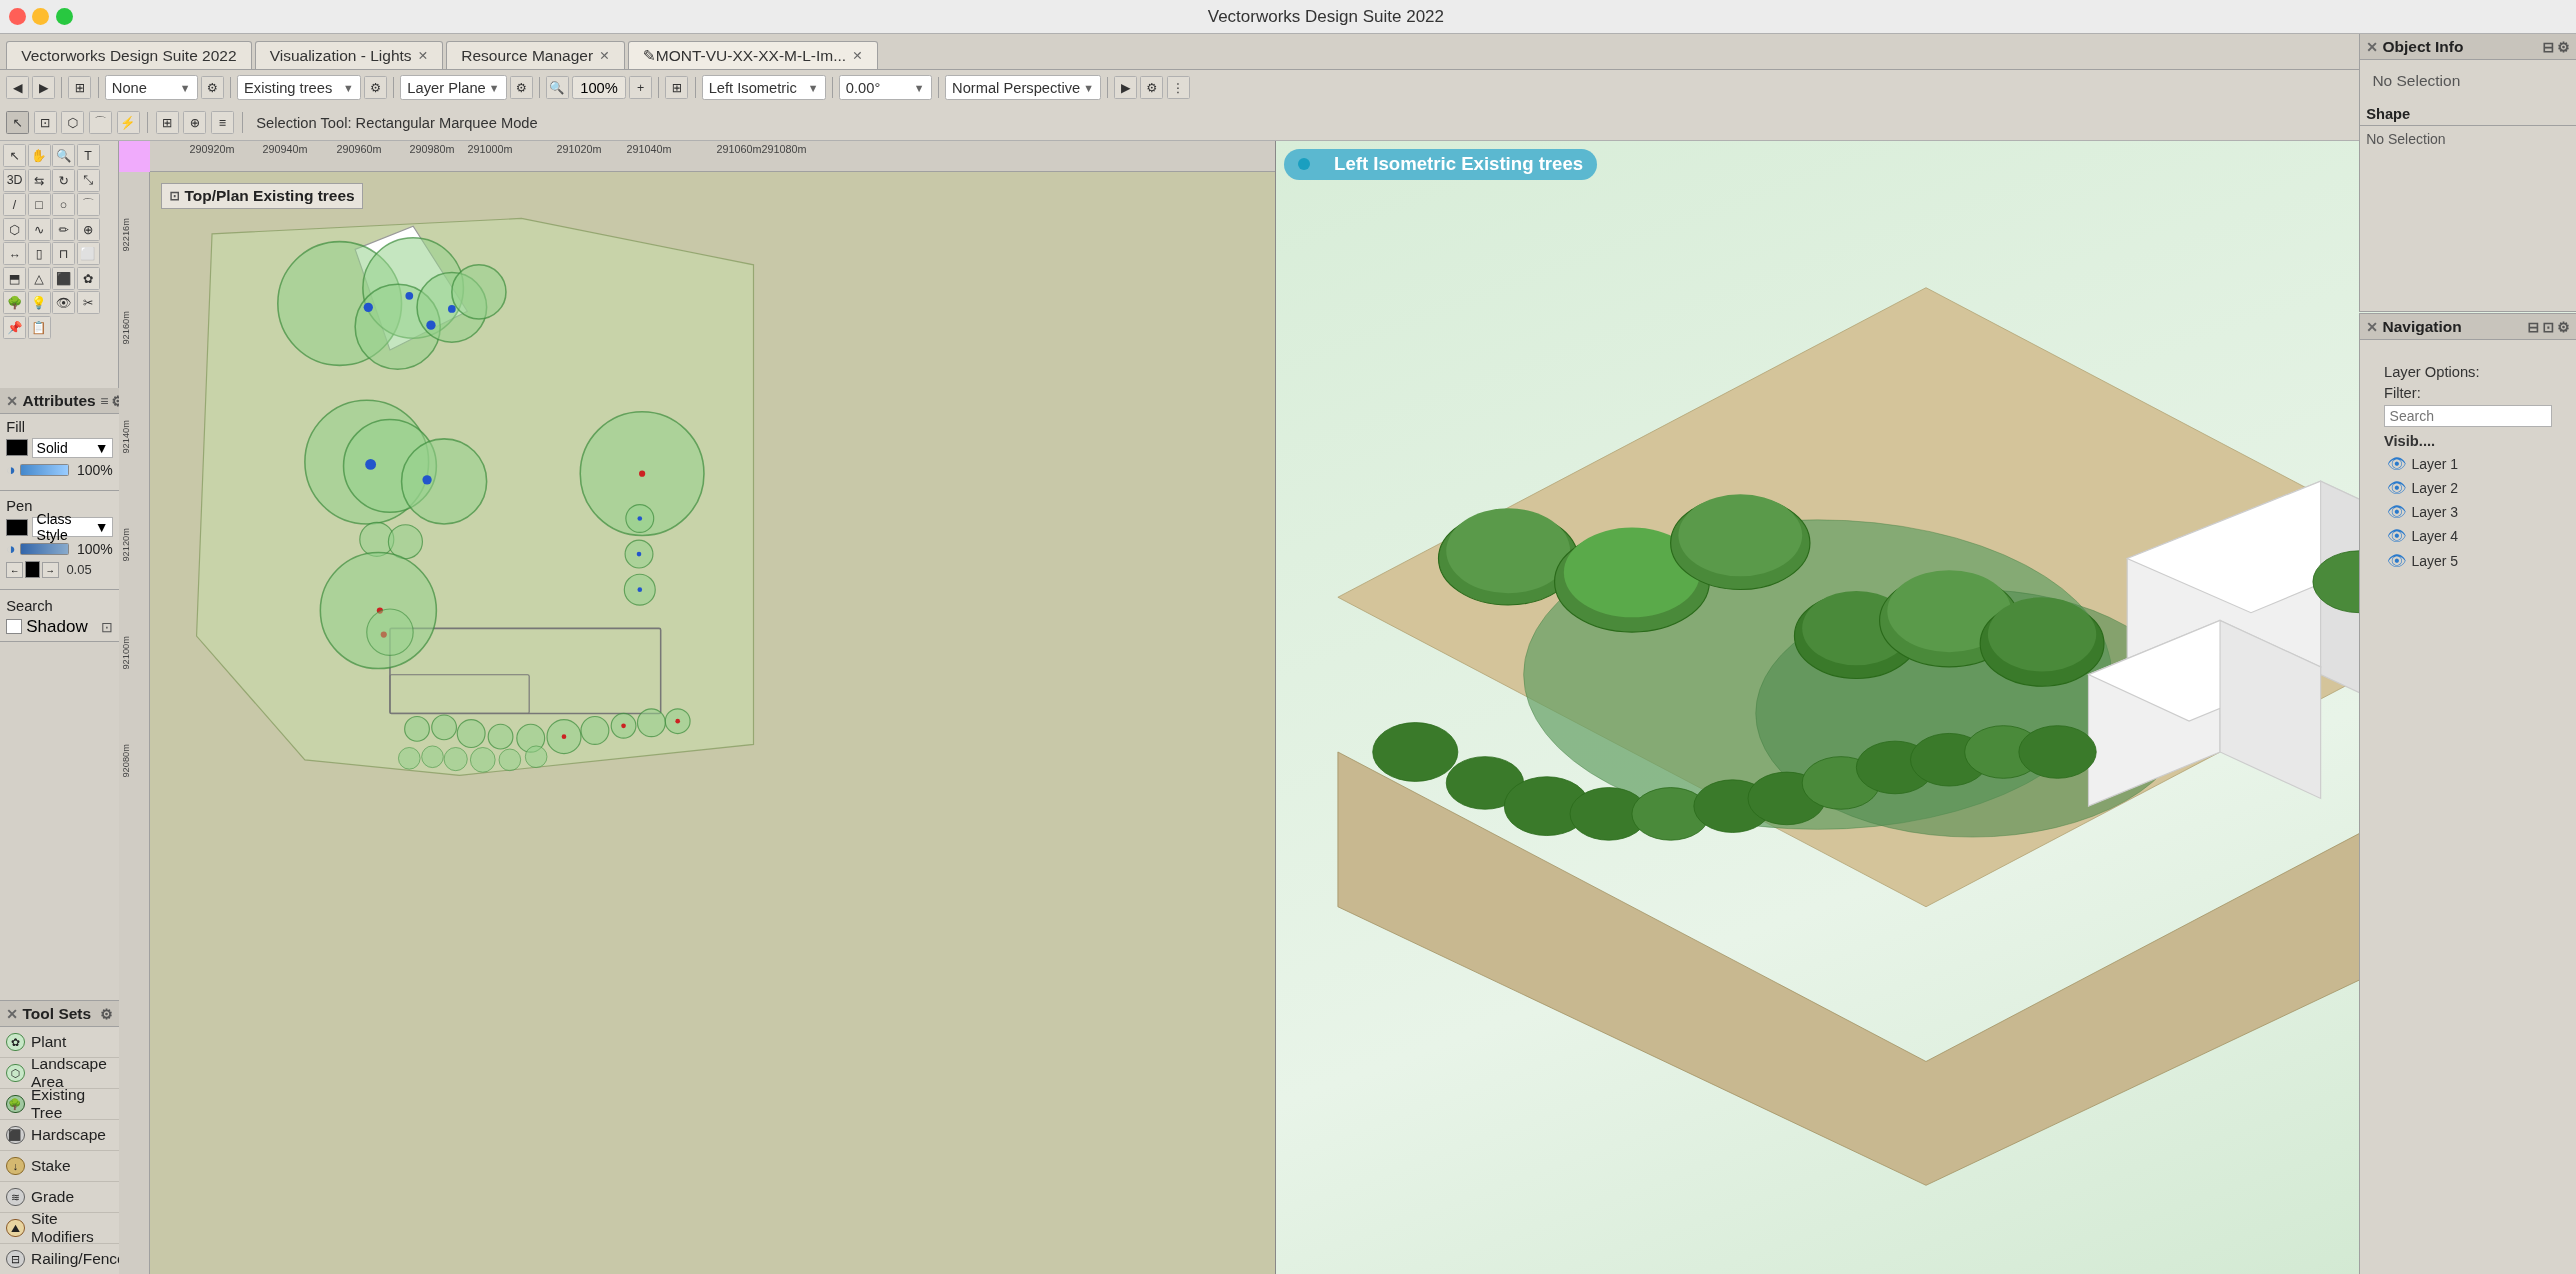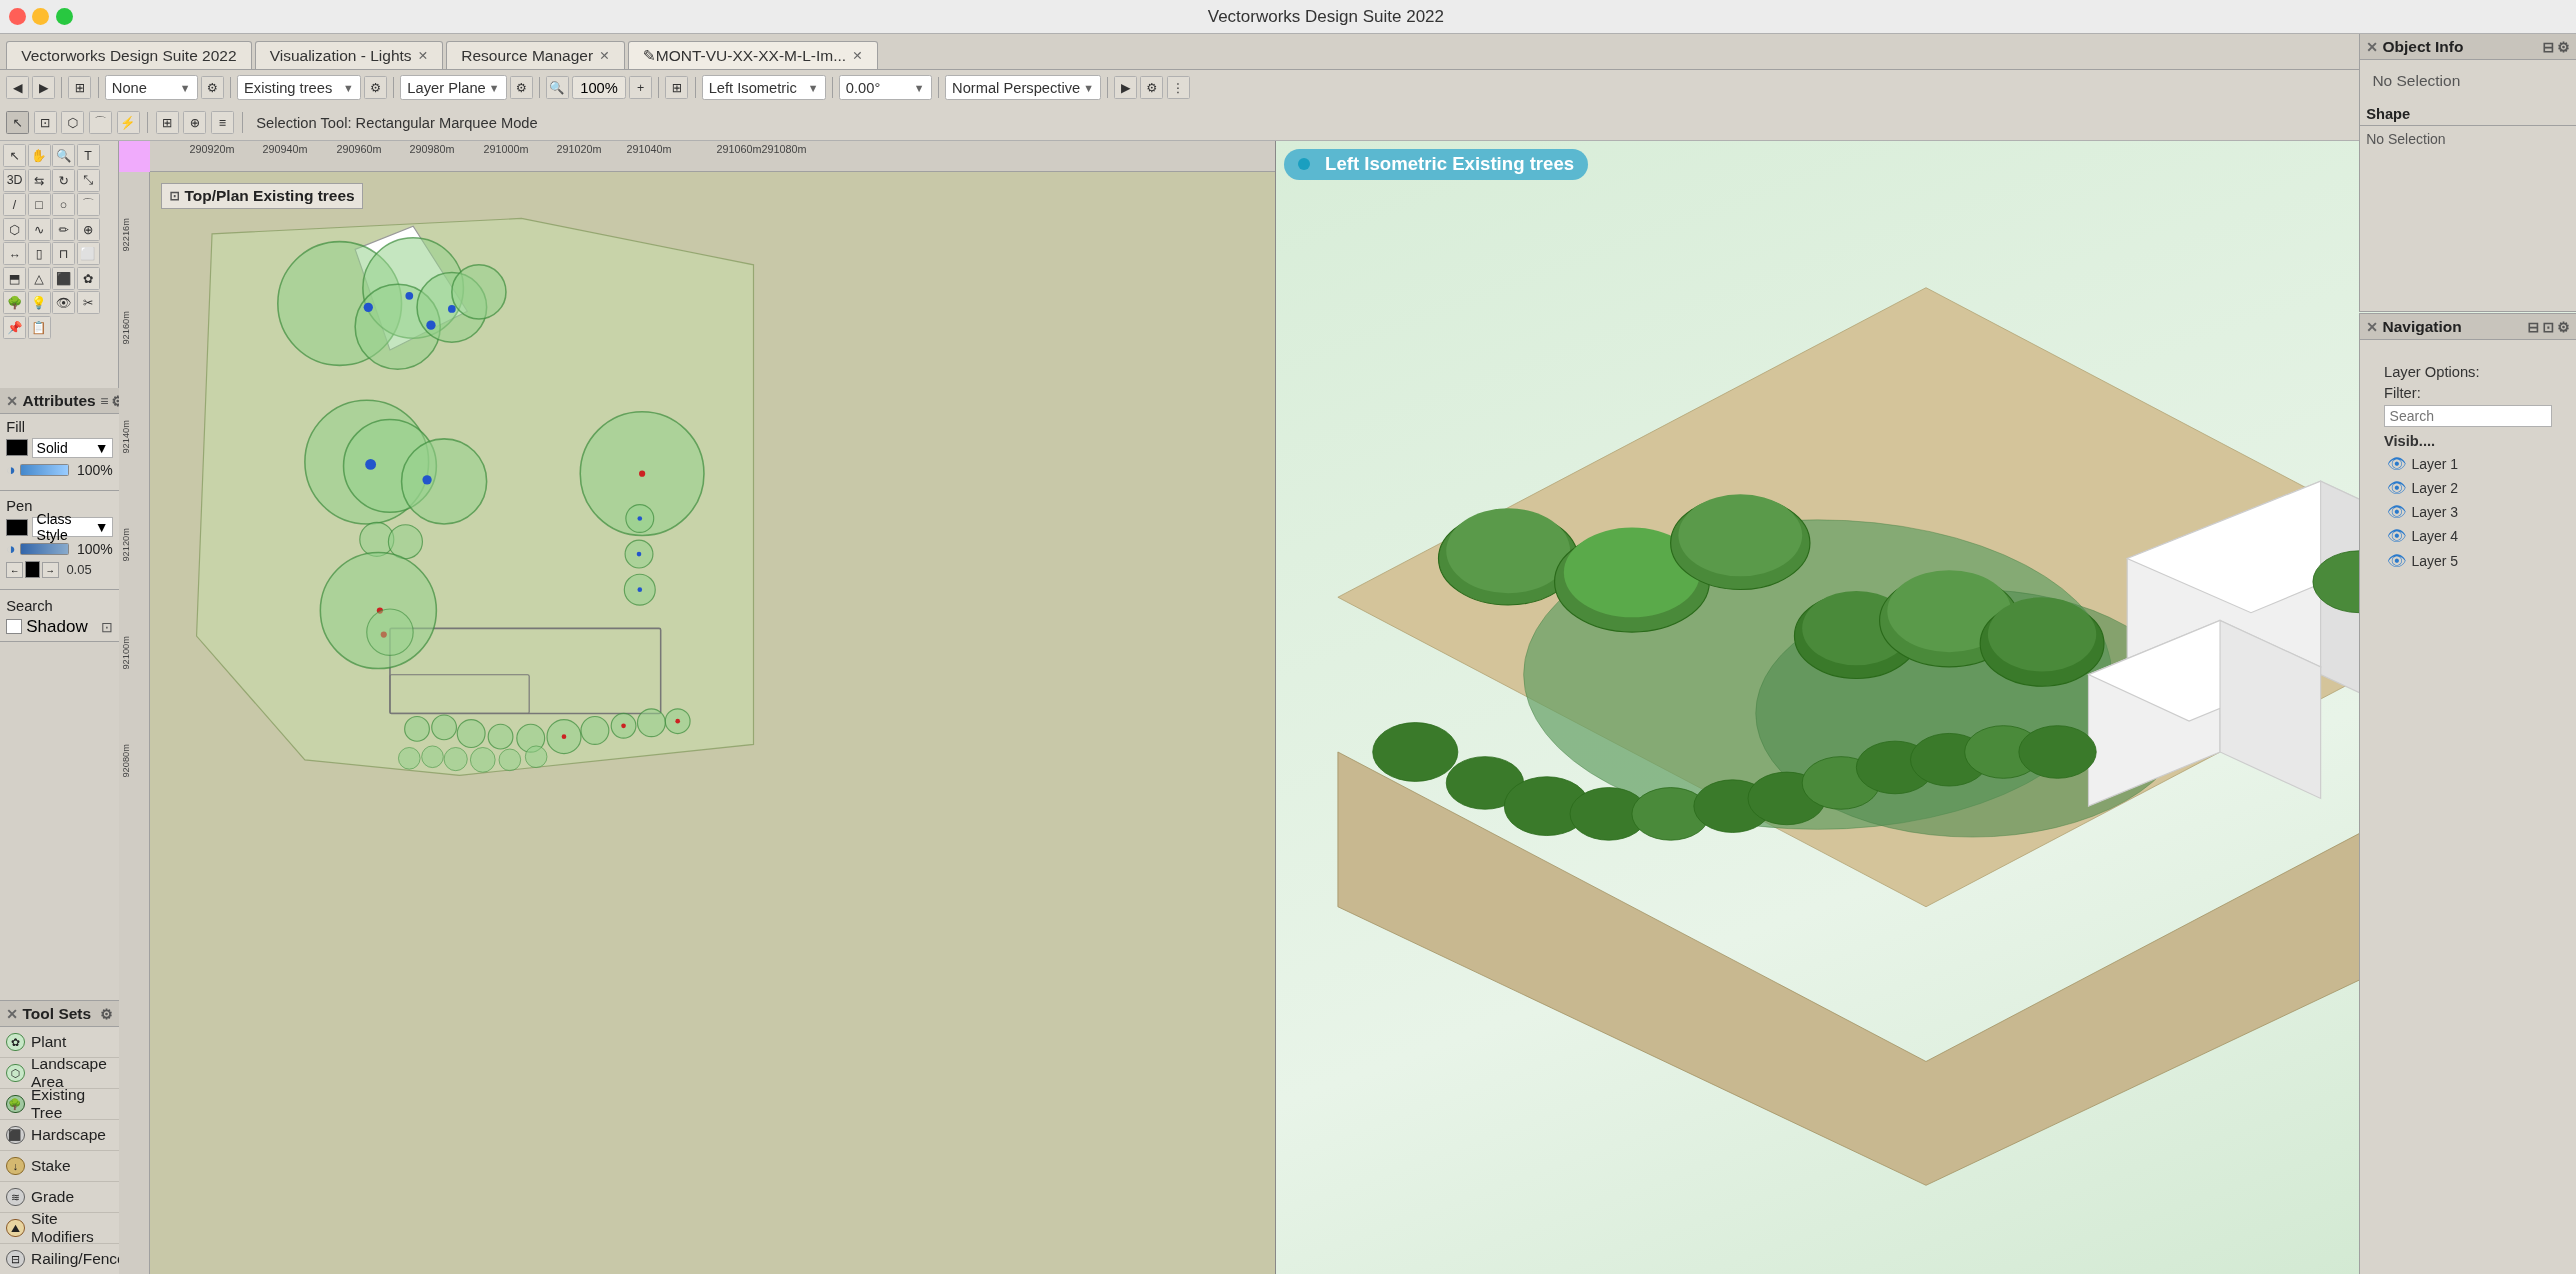--- a/index.html
+++ b/index.html
@@ -295,21 +295,21 @@
       position: absolute;
       top: 7.7px; left: 7.7px;
       background: #5bb8d0;
       border-radius: 15.5px;
       padding: 4.6px 14px;
       font-size: 18.6px;
       font-weight: 600;
       color: white;
       display: flex;
       align-items: center;
-      gap: 15px;
+      gap: 24px;
       z-index: 10;
     }
     .vp-dot { width: 12.4px; height: 12.4px; border-radius: 50%; background: #1a9fc0; }
     .ruler-label {
       position: absolute;
       top: 1.5px;
       font-size: 10.8px;
       color: #444;
       transform: translateX(-50%);
     }
@@ -665,21 +665,21 @@
 
 <div class="main-content">
 
   <div class="viewport-left">
 
     <div class="ruler-h">
       <span class="ruler-label" style="left:62px;">290920m</span>
       <span class="ruler-label" style="left:135px;">290940m</span>
       <span class="ruler-label" style="left:209px;">290960m</span>
       <span class="ruler-label" style="left:282px;">290980m</span>
-      <span class="ruler-label" style="left:356px;">291000m</span>
+      <span class="ruler-label" style="left:340px;">291000m</span>
       <span class="ruler-label" style="left:429px;">291020m</span>
       <span class="ruler-label" style="left:499px;">291040m</span>
       <span class="ruler-label" style="left:589px;">291060m</span>
       <span class="ruler-label" style="left:634px;">291080m</span>
     </div>
 
     <div class="ruler-v">
       <span style="position:absolute; top:46px; left:1.5px; font-size:9.3px; color:#444; writing-mode:vertical-rl; transform:rotate(180deg);">92216m</span>
       <span style="position:absolute; top:139px; left:1.5px; font-size:9.3px; color:#444; writing-mode:vertical-rl; transform:rotate(180deg);">92160m</span>
       <span style="position:absolute; top:248px; left:1.5px; font-size:9.3px; color:#444; writing-mode:vertical-rl; transform:rotate(180deg);">92140m</span>

